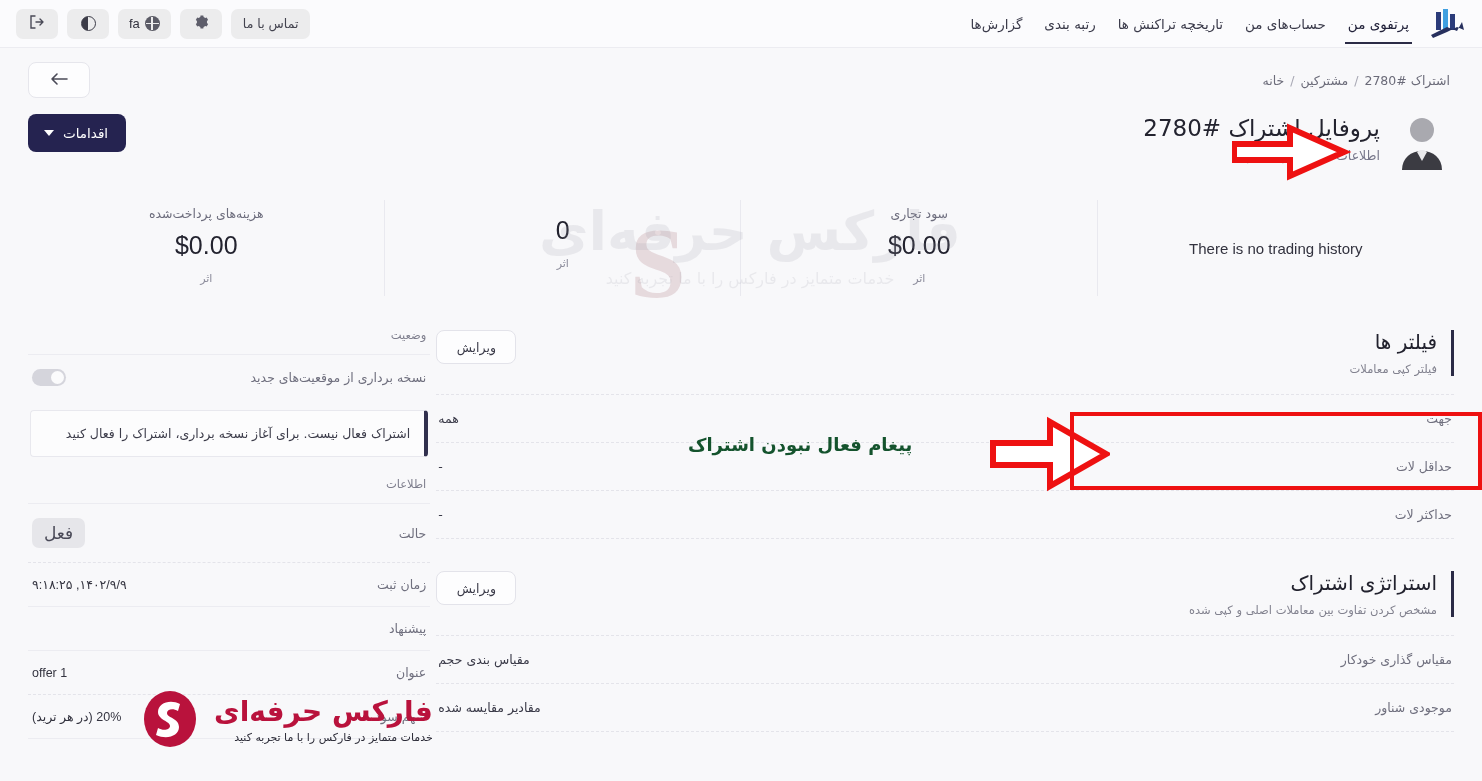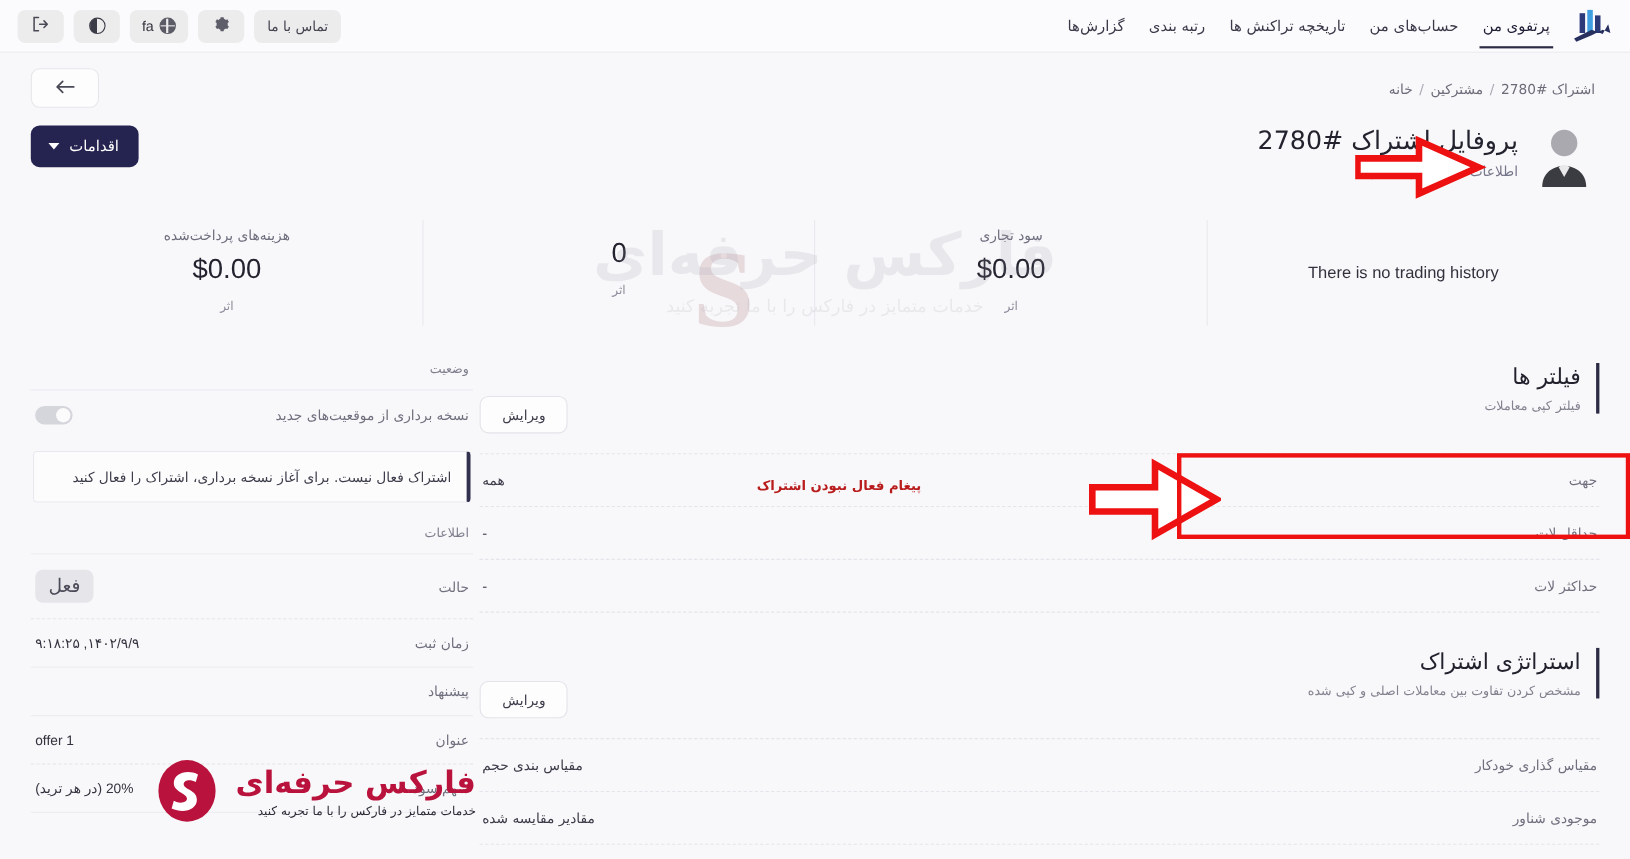--- a/index.html
+++ b/index.html
@@ -97,21 +97,21 @@
   .content { display: flex; gap: 0; padding: 20px 28px 0 28px; align-items: flex-start; }
   .col-main { width: 1022px; }
   .col-side { width: 404px; margin-right: 6px; }
 
   .sec-head { display: flex; align-items: flex-start; justify-content: space-between; padding: 6px 0 0 0; }
   .sec-title-wrap { border-right: 3px solid #2b2b46; padding-right: 14px; }
   .sec-title { font-size: 20px; color: #22222e; }
   .sec-sub { font-size: 11.5px; color: #82828f; margin-top: 8px; }
   .edit-btn {
     width: 80px; height: 34px; border: 1px solid #e3e3ea; border-radius: 8px; background: #fdfdfe;
-    font-size: 12.5px; color: #3b3b49; display: flex; align-items: center; justify-content: center; cursor: pointer; margin-top: 30px;
+    font-size: 12.5px; color: #3b3b49; display: flex; align-items: center; justify-content: center; cursor: pointer;
   }
   .krow {
     display: flex; align-items: center; justify-content: space-between;
     padding: 16px 2px; border-bottom: 1px dashed #e4e4ea; font-size: 12.5px;
   }
   .krow .k { color: #6f6f7e; }
   .krow .v { color: #3a3a48; }
   .krow.first { border-top: 1px dashed #e4e4ea; margin-top: 18px; }
 
   
@@ -127,21 +127,21 @@
   .toggle:after { content:""; position:absolute; top:2px; right:2px; width:13px; height:13px; border-radius:50%; background:#fbfbfc; }
   .badge { background: #e6e6ea; border-radius: 7px; padding: 5px 12px; font-size: 17px; color: #4a4a58; }
   .alert {
     border: 1px solid #e8e8ee; border-right: 4px solid #31304e; border-radius: 4px;
     background: #fcfcfd; padding: 12px 14px; font-size: 12.5px; color: #3c3c4a; line-height: 1.7;
   }
 
   
   .anno { position: absolute; pointer-events: none; }
   .anno-box { position: absolute; border: 4px solid #ee1111; pointer-events: none; }
-  .anno-text { position: absolute; color: #b91c1c; font-size: 12px; font-weight: bold; pointer-events: none; white-space: nowrap; }
+  .anno-text { position: absolute; color: #14532d; font-size: 18px; font-weight: bold; pointer-events: none; white-space: nowrap; }
 </style>
 </head>
 <body>
 
 <div class="page">
 
   <div class="topbar">
     <div class="nav-left">
       <div class="logo">
         <svg width="40" height="32" viewBox="0 0 40 32">

